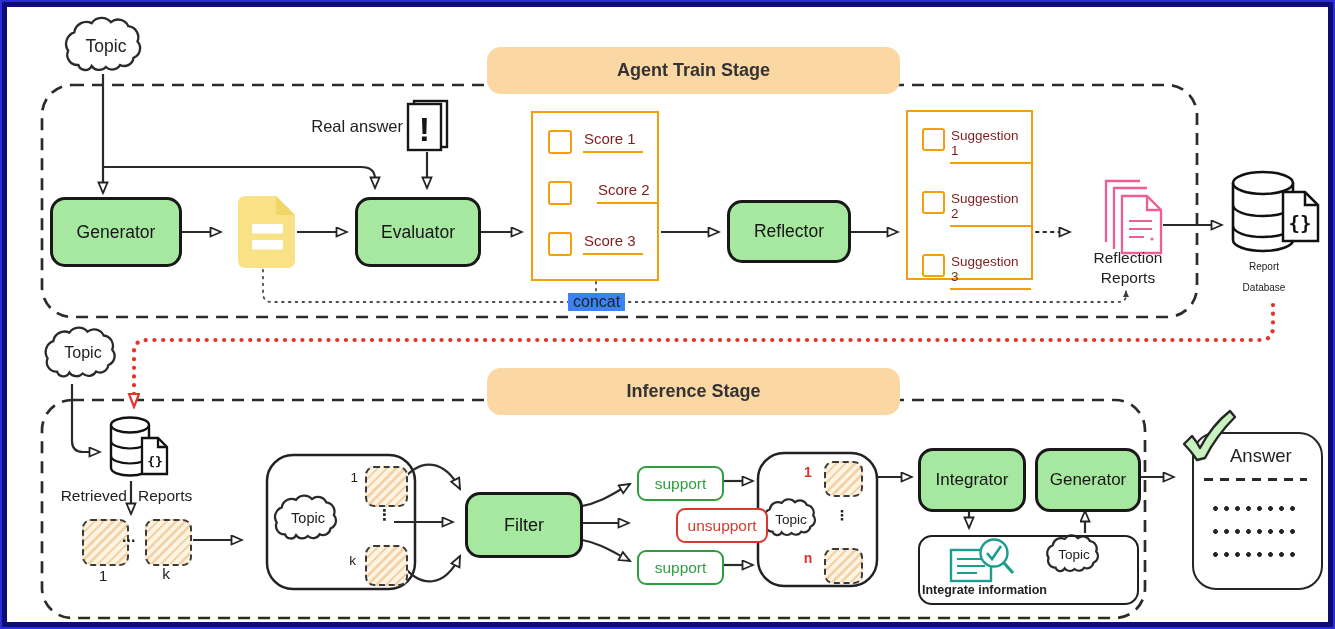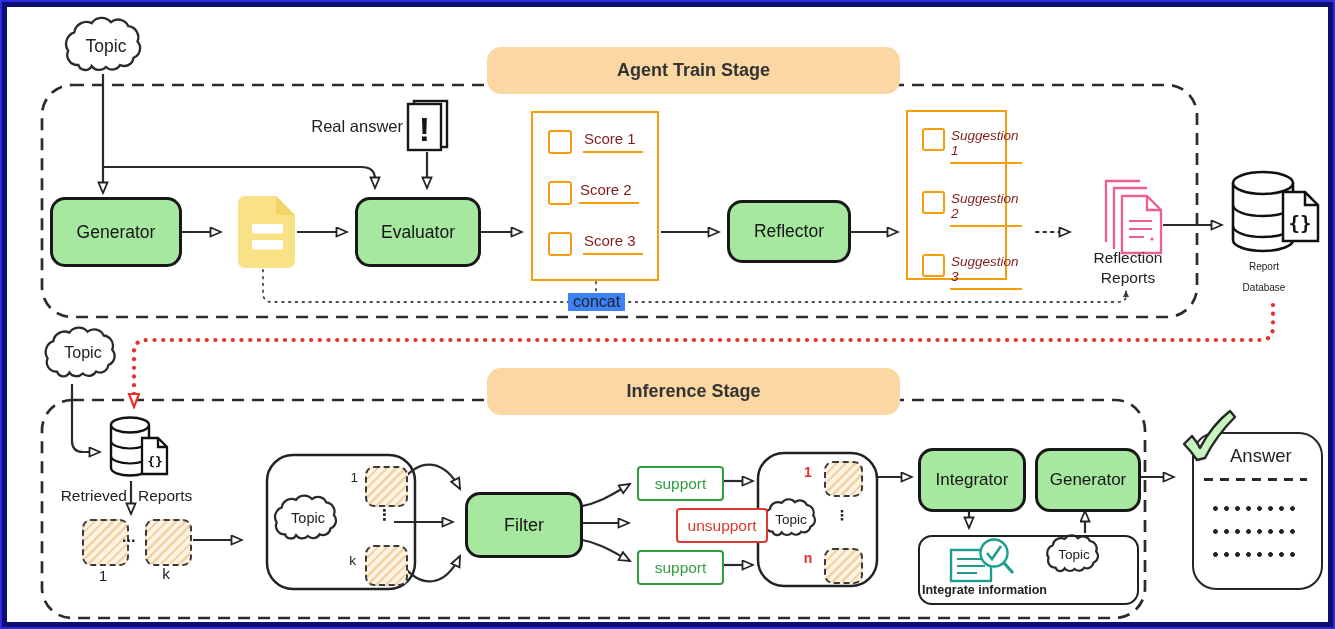--- a/index.html
+++ b/index.html
@@ -10,21 +10,21 @@
   .html-layer{position:absolute;left:0;top:0;width:100%;height:100%;z-index:2;pointer-events:none;}
   .html-layer > *{position:absolute;}
   .banner{background:#FBD7A4;border-radius:14px;display:flex;align-items:center;justify-content:center;
           font-size:18px;font-weight:600;color:#333;}
   .gbox{background:#A6E8A0;border:3px solid #181818;border-radius:15px;display:flex;align-items:center;
         justify-content:center;font-size:17.5px;font-weight:500;color:#161616;}
   .obox{background:#fff;border:2.3px solid #F59E0B;display:flex;flex-direction:column;}
   .lrow{display:flex;align-items:flex-start;}
   .cb{border:2.4px solid #F59E0B;border-radius:3px;background:#fff;flex:0 0 auto;}
   .ulab{border-bottom:2.5px solid #F59E0B;padding:0 3px 4px 1px;color:#7f1d1d;}
-  .pill{background:#fff;border-radius:4px;display:flex;align-items:center;justify-content:center;
+  .pill{background:#fff;border-radius:9px;display:flex;align-items:center;justify-content:center;
         font-size:15.5px;font-weight:500;}
   .pill.green{border:2.3px solid #2F9E3F;color:#2F9E3F;}
   .pill.red{border:2.3px solid #D8382E;color:#D8382E;margin-left:39px;}
   .hatch{border:2px dashed #3a3a3a;border-radius:9px;
          background:repeating-linear-gradient(135deg,#f4d3a8 0 2.5px,#fdf4e4 2.5px 6.5px);}
   .lbl{color:#222;white-space:nowrap;}
   .chip{background:#3b82f6;padding:0 5px;}
   .subbox{border:2.3px solid #1f1f1f;border-radius:14px;background:transparent;}
   .card{background:#fff;border:2.4px solid #262626;border-radius:24px;}
   .divider{background-image:repeating-linear-gradient(90deg,#2a2a2a 0 9px,transparent 9px 16px);height:2.5px;}
@@ -163,31 +163,31 @@
 
     <div class="gbox" style="left:50px;top:197px;width:126px;height:64px;">Generator</div>
     <div class="gbox" style="left:355px;top:197px;width:120px;height:64px;">Evaluator</div>
     <div class="gbox" style="left:727px;top:200px;width:118px;height:57px;">Reflector</div>
 
     <div class="obox" style="left:531px;top:111px;width:128px;height:170px;padding:17px 0 0 15px;gap:27px;box-sizing:border-box;">
       <div class="lrow" style="gap:11px;">
         <span class="cb" style="width:20px;height:20px;"></span>
         <span class="ulab" style="font-size:15px;min-width:56px;">Score 1</span>
       </div>
-      <div class="lrow" style="gap:7px;">
+      <div class="lrow" style="gap:25px;">
         <span class="cb" style="width:20px;height:20px;"></span>
         <span class="ulab" style="font-size:15px;min-width:56px;">Score 2</span>
       </div>
       <div class="lrow" style="gap:11px;">
         <span class="cb" style="width:20px;height:20px;"></span>
         <span class="ulab" style="font-size:15px;min-width:56px;">Score 3</span>
       </div>
     </div>
 
-    <div class="obox" style="left:906px;top:110px;width:101px;height:170px;padding:16px 0 0 14px;gap:27px;box-sizing:border-box;font-style:italic;">
+    <div class="obox" style="left:906px;top:110px;width:127px;height:170px;padding:16px 0 0 14px;gap:27px;box-sizing:border-box;">
       <div class="lrow" style="gap:5px;">
         <span class="cb" style="width:19px;height:19px;"></span>
         <span class="ulab" style="font-size:13.5px;">Suggestion 1</span>
       </div>
       <div class="lrow" style="gap:5px;">
         <span class="cb" style="width:19px;height:19px;"></span>
         <span class="ulab" style="font-size:13.5px;">Suggestion 2</span>
       </div>
       <div class="lrow" style="gap:5px;">
         <span class="cb" style="width:19px;height:19px;"></span>

